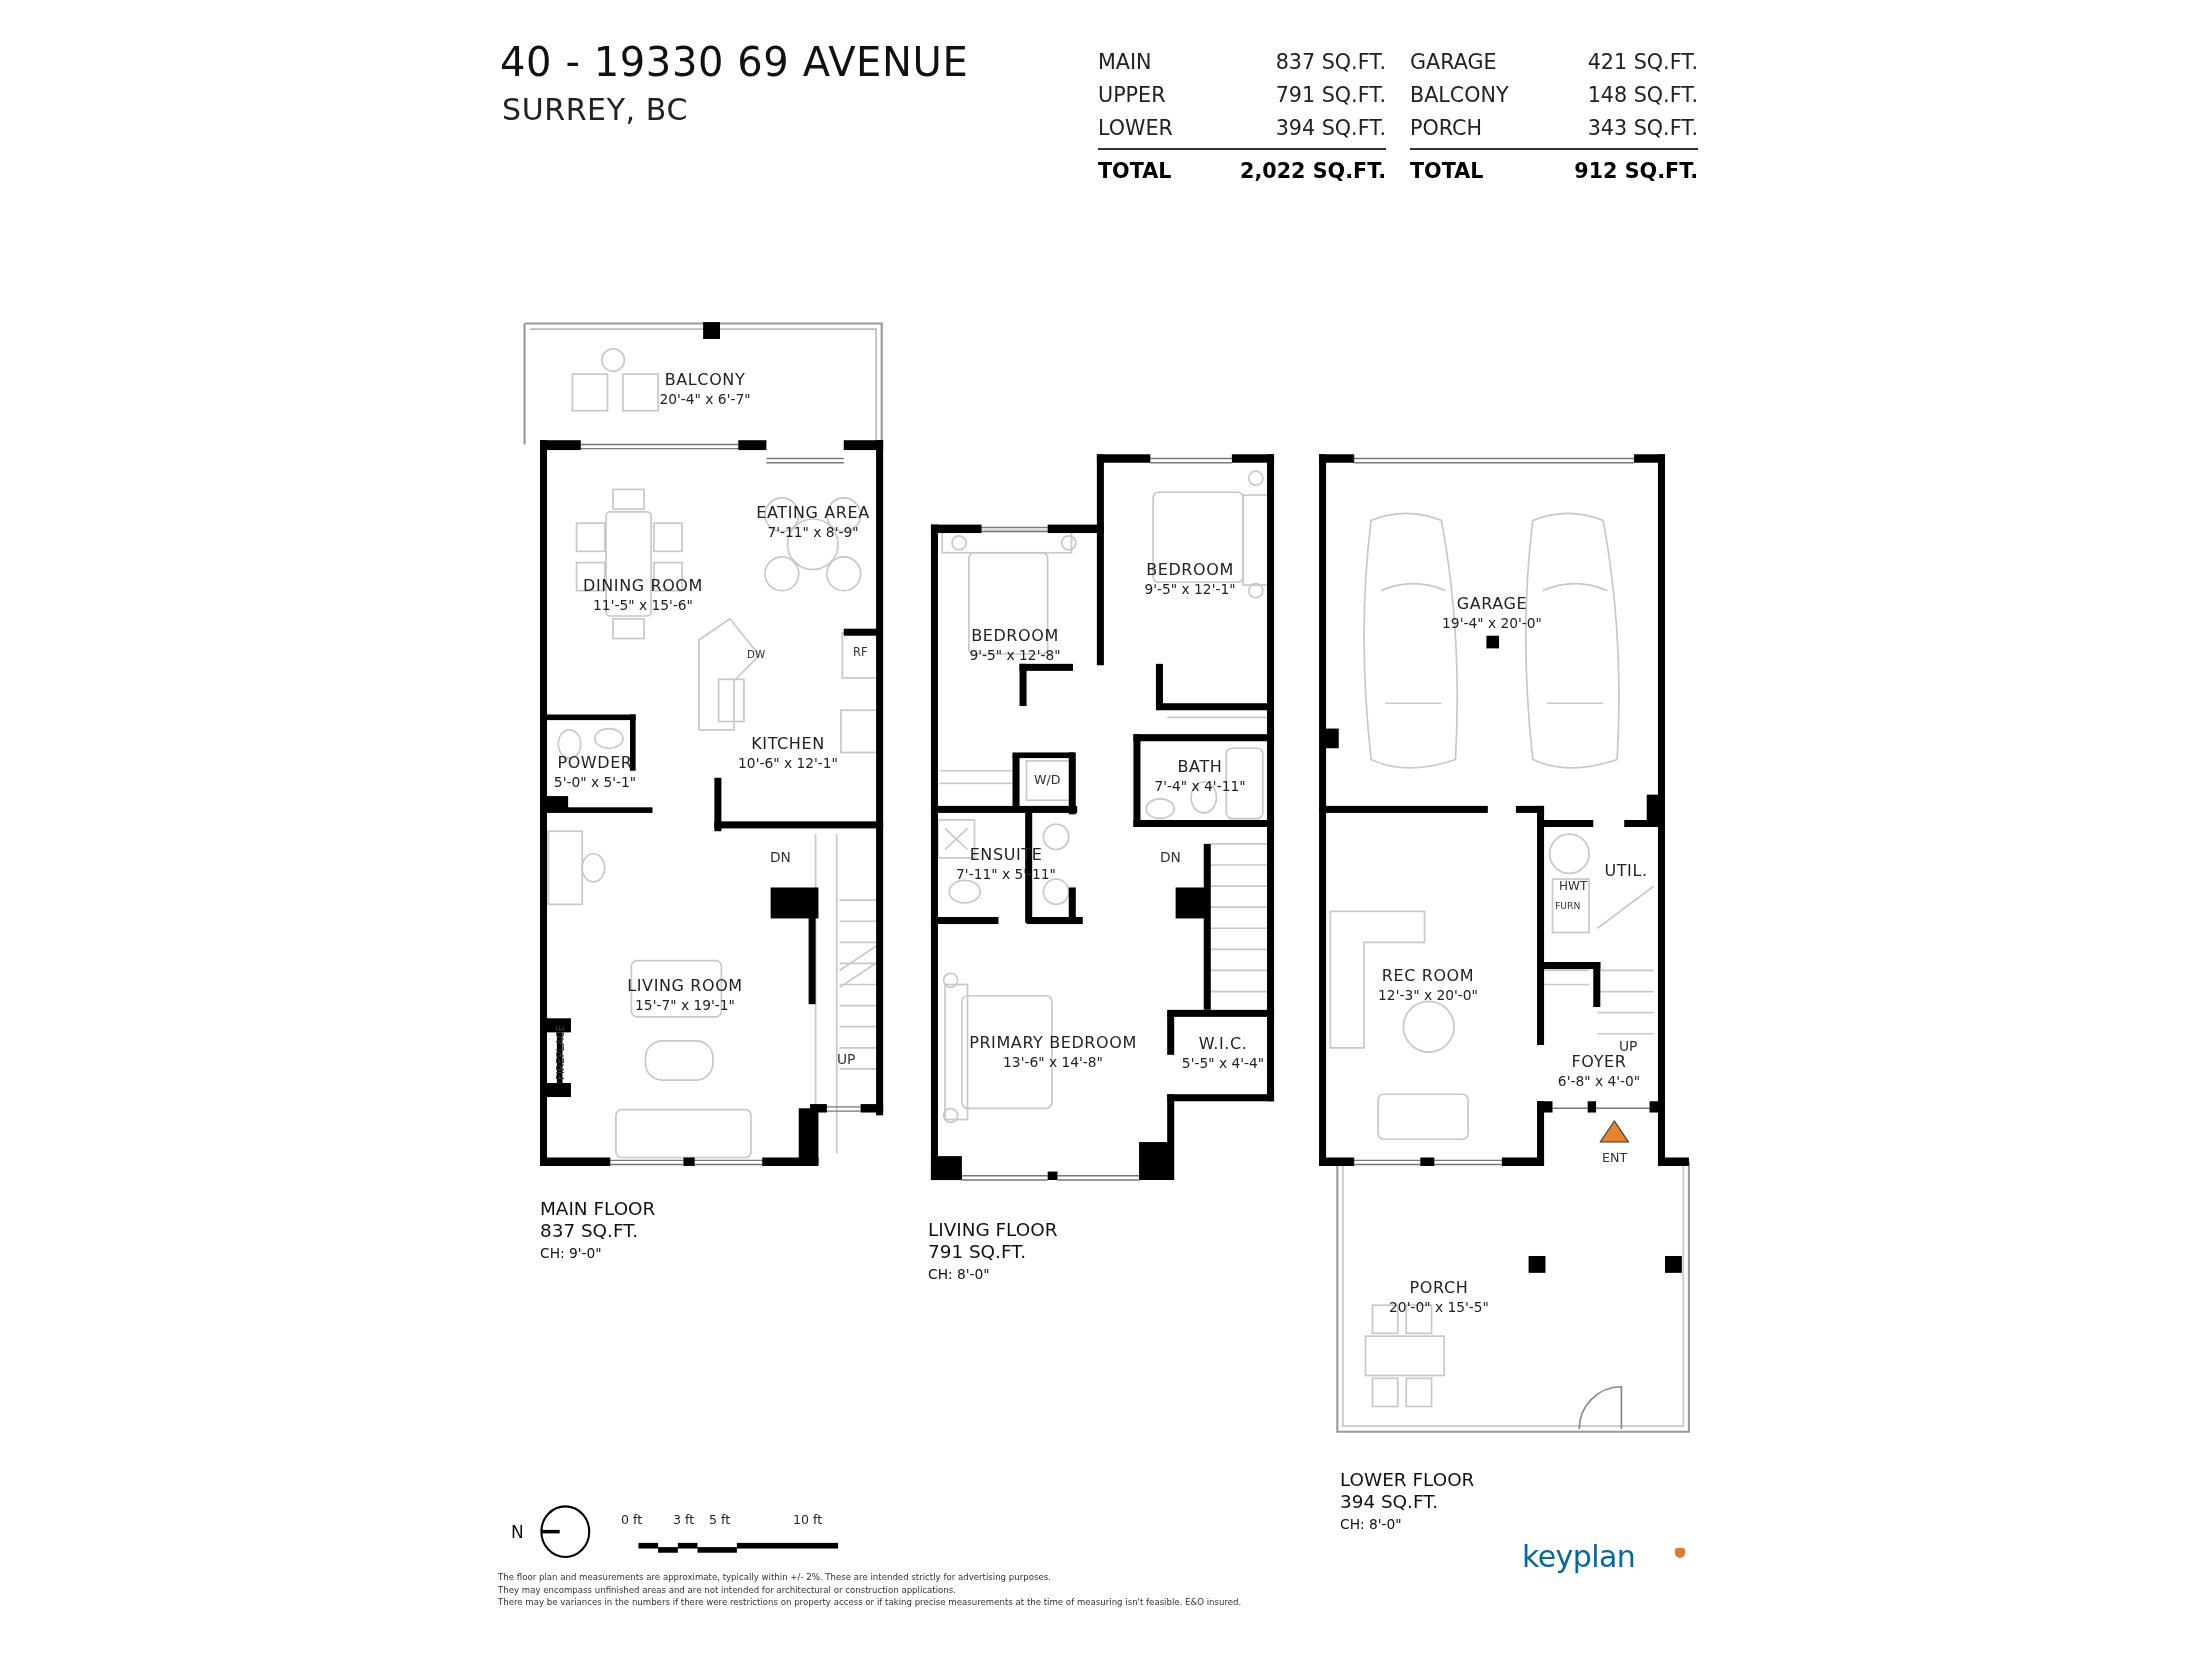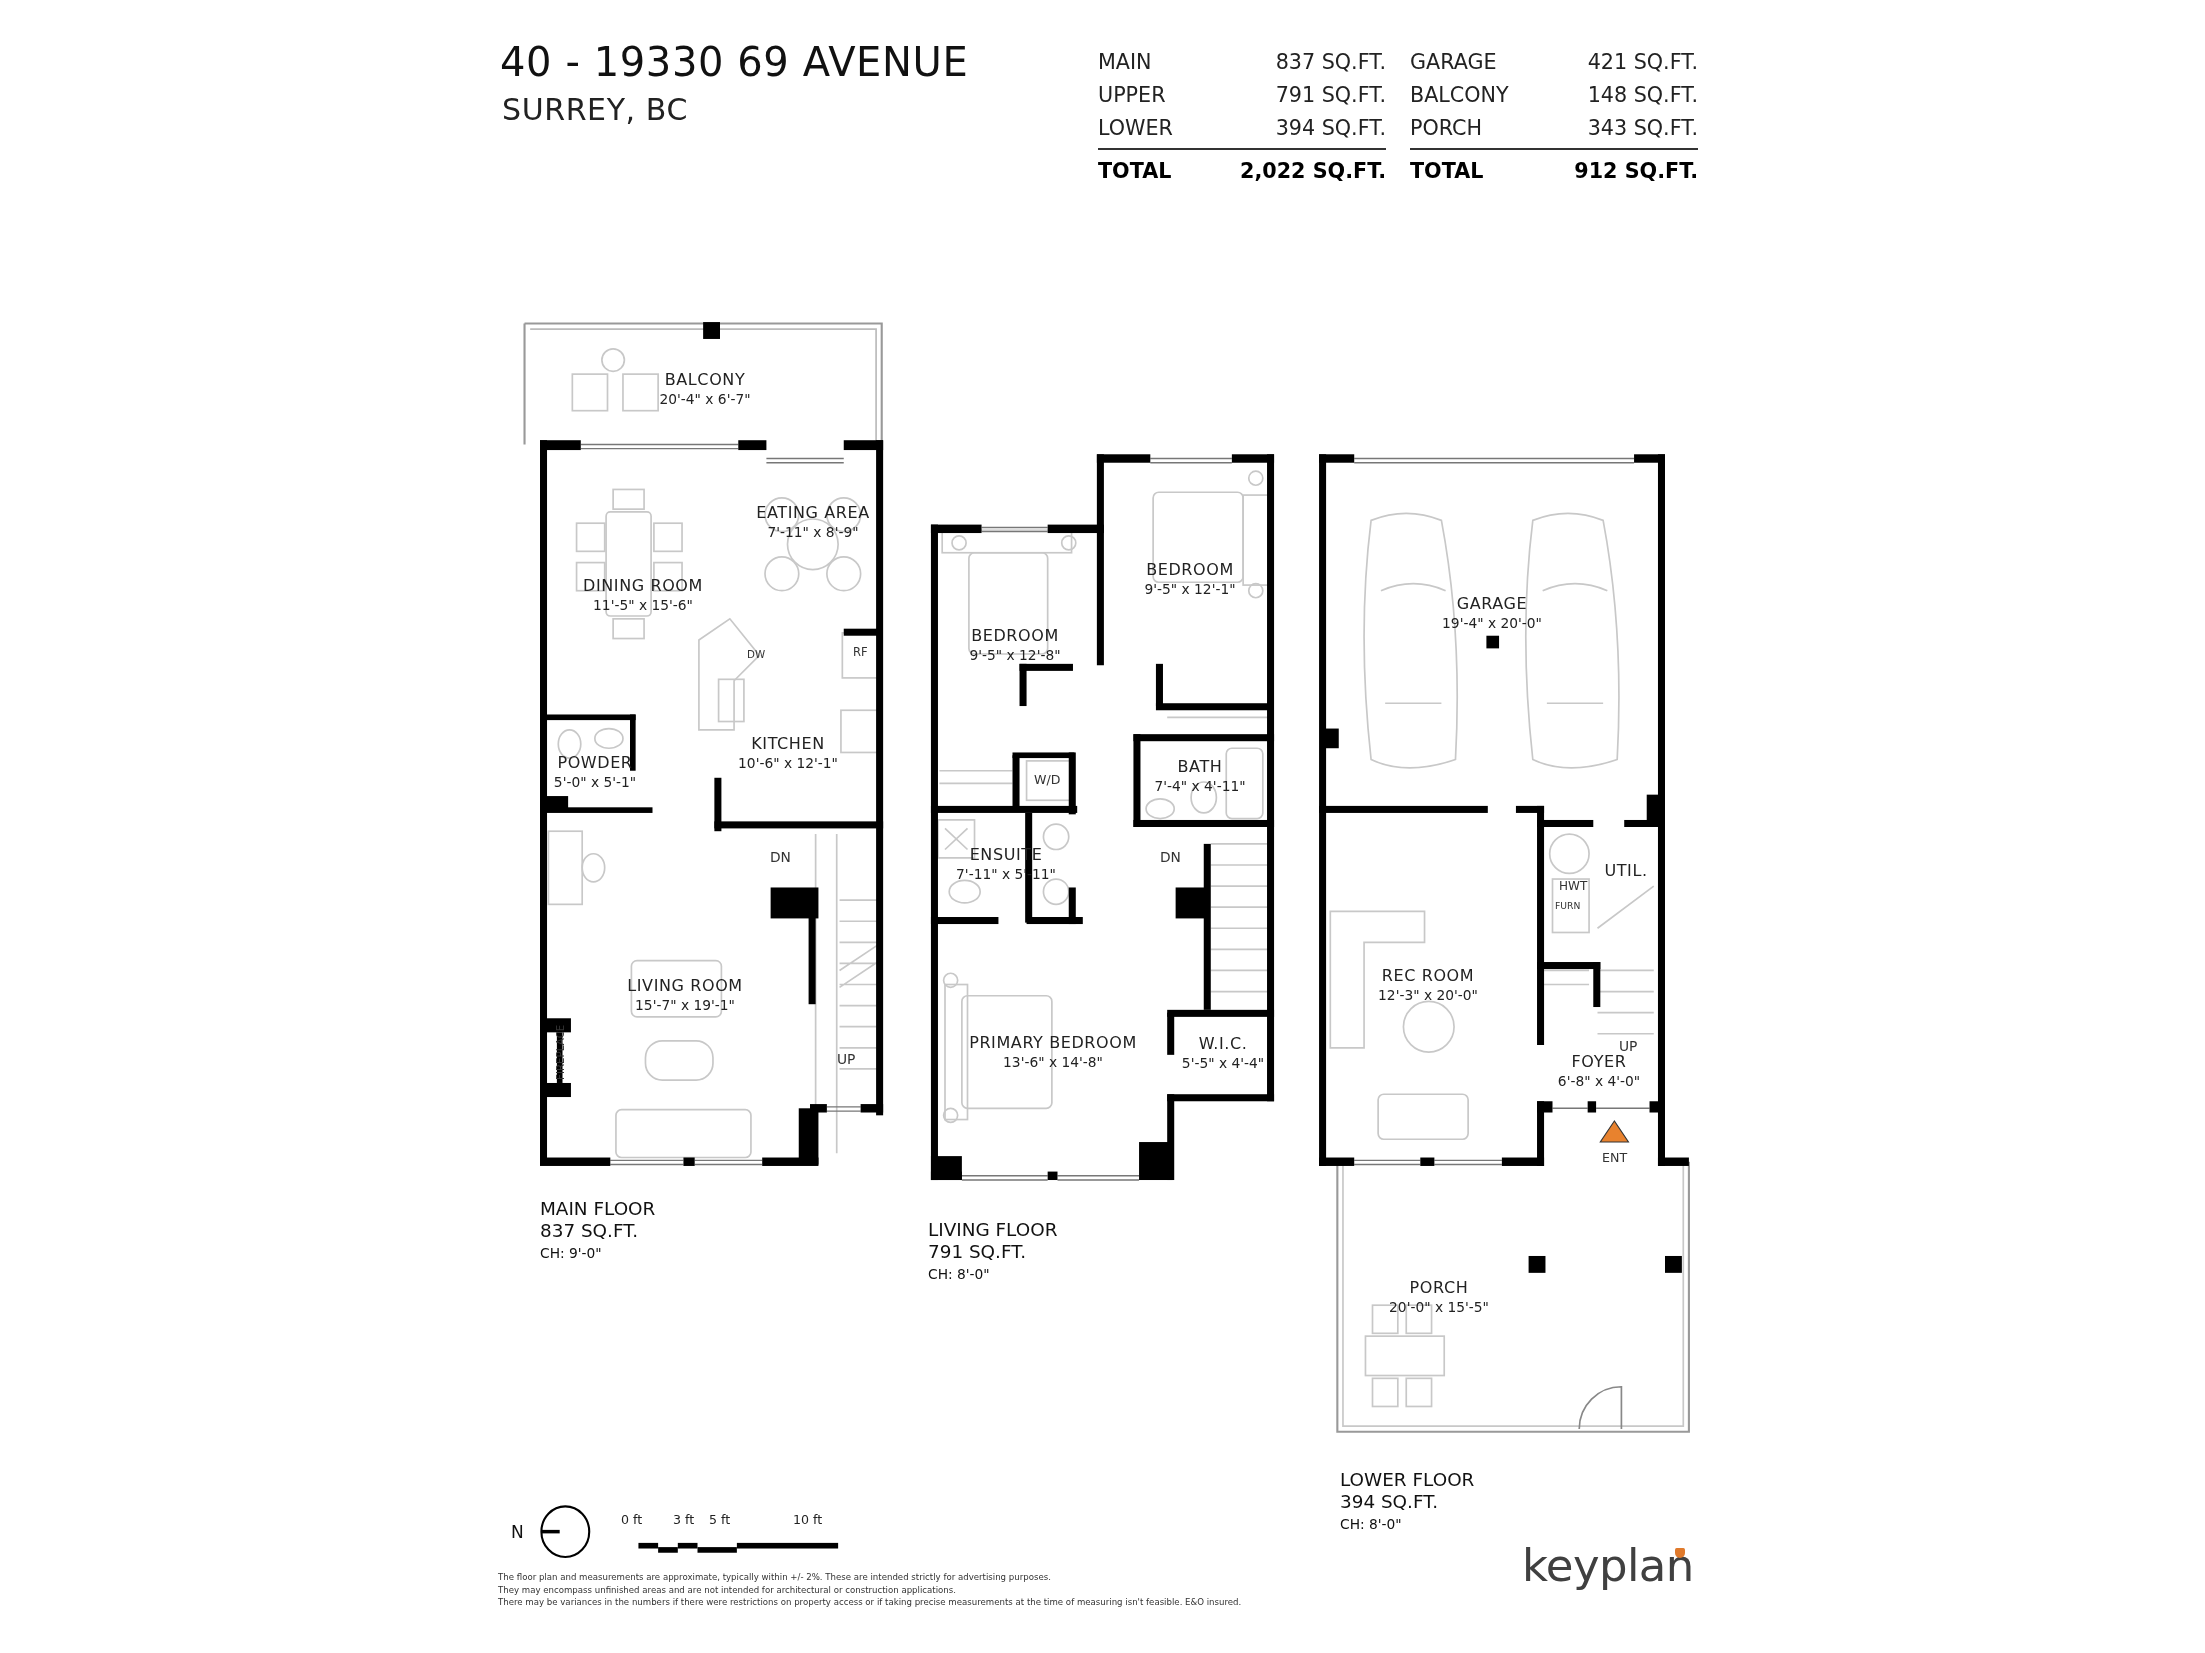--- a/index.html
+++ b/index.html
@@ -16,21 +16,21 @@
   .area-row .val { position:absolute; right:0; }
   .area-rule { height:0; border-top:2.9px solid #333; margin:3.4px 0 4.6px 0; }
   .area-total { font-weight:bold; color:#000; }
   .room { position:absolute; text-align:center; transform:translateX(-50%); white-space:nowrap; }
   .room .name { font-size:16px; letter-spacing:0.6px; color:#222; display:block; }
   .room .dim  { font-size:13.8px; color:#222; display:block; margin-top:2.3px; }
   .floor-label { position:absolute; font-size:18.4px; color:#111; line-height:22px;margin-top:28px; }
   .floor-label .sub { font-size:13.8px; display:block; }
   .small { position:absolute; font-size:12.6px; color:#333; }
   .disclaimer { left:498px; top:1571px; font-size:8.6px; color:#333; line-height:12.6px; }
-  .logo { left:1522px; top:1539px; font-size:45px; color:#404040; letter-spacing:-0.6px; }
+  .logo { left:1522px; top:1539px; font-size:30px; color:#0369a1; letter-spacing:-0.6px; }
   .logo-mark { left:1675px; top:1548px; width:10.3px; height:10.3px; background:#e07a2c; border-radius:1.7px 1.7px 5.2px 5.2px; }
   .scale-lbl { position:absolute; font-size:12.6px; color:#222; }
 </style>
 </head>
 <body>
 
 <div class="abs title">40 - 19330 69 AVENUE</div>
 <div class="abs subtitle">SURREY, BC</div>
 
 <div class="abs area-table">

